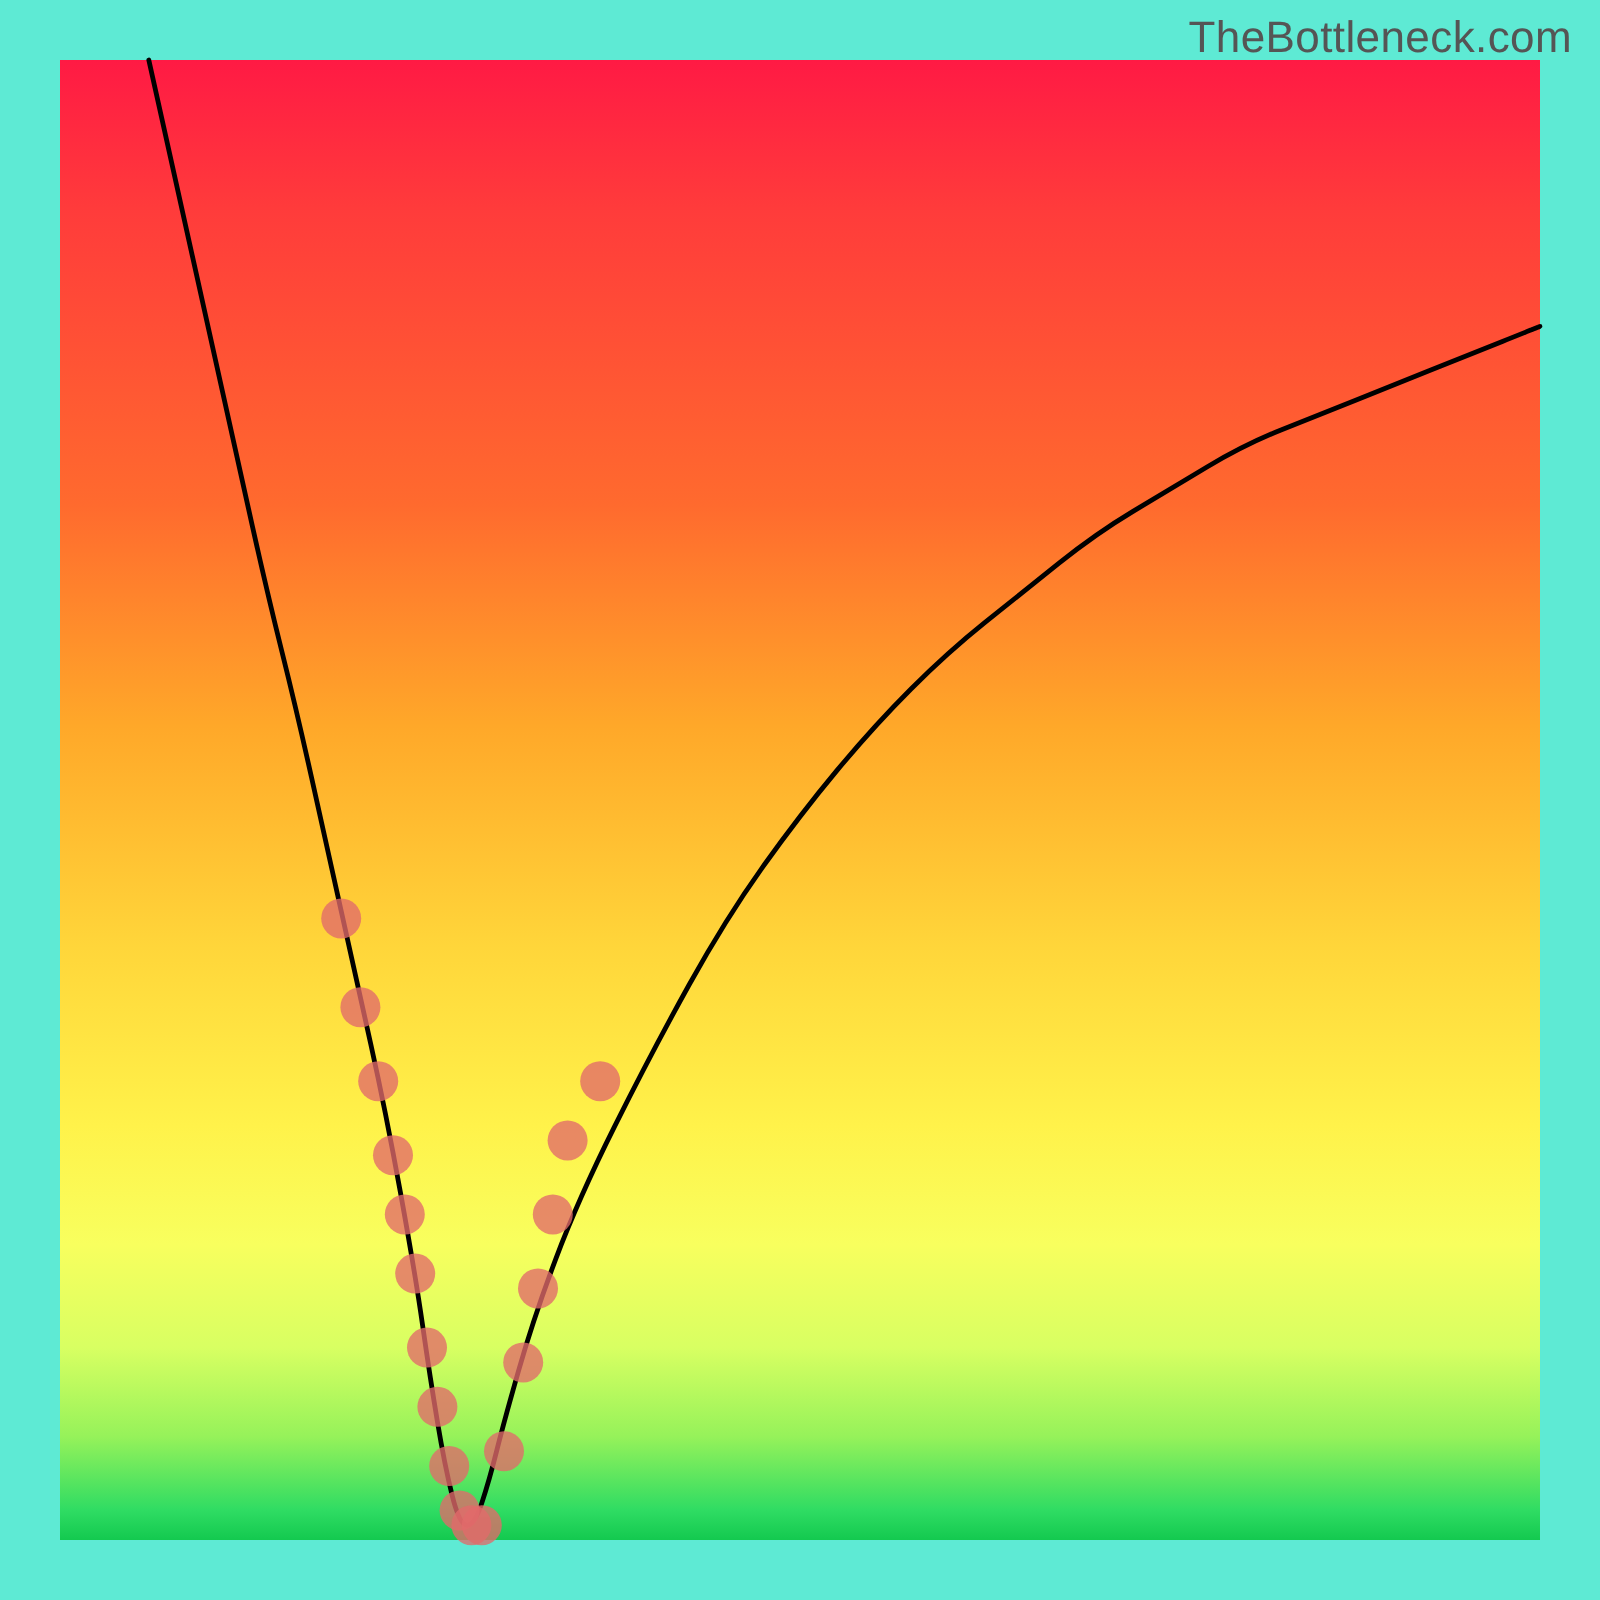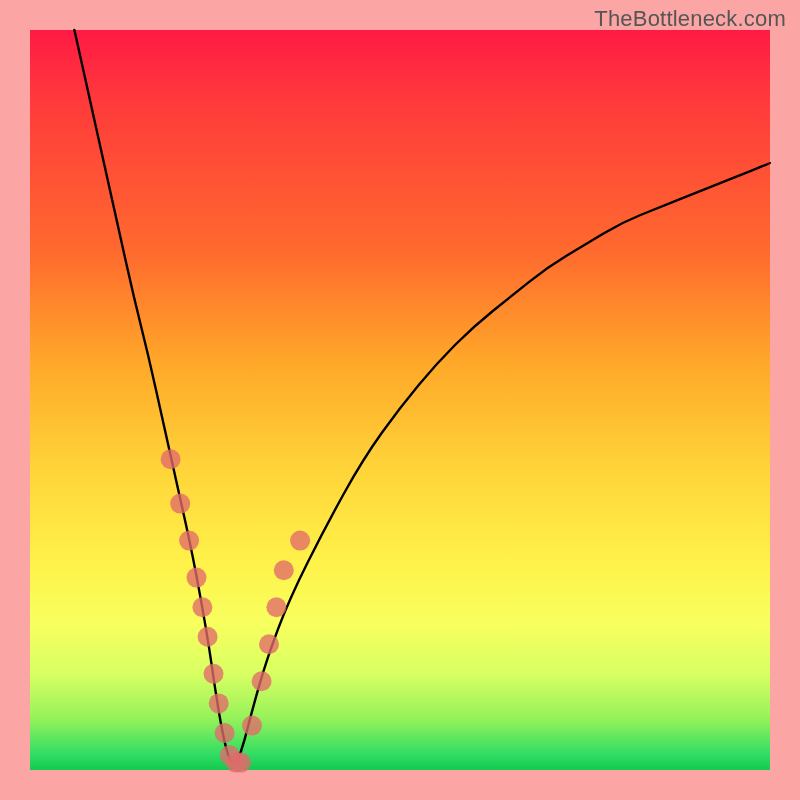--- a/index.html
+++ b/index.html
@@ -10,21 +10,21 @@
     overflow: hidden;
     background: #000;
     font-family: Arial, Helvetica, sans-serif;
   }
   .frame {
     position: absolute;
     left: 0;
     top: 0;
     width: 800px;
     height: 800px;
-    background: #fca5a5;
+    background: #5eead4;
   }
   .plot-area {
     position: absolute;
     left: 30px;
     top: 30px;
     width: 740px;
     height: 740px;
     
     background: linear-gradient(
       to bottom,

